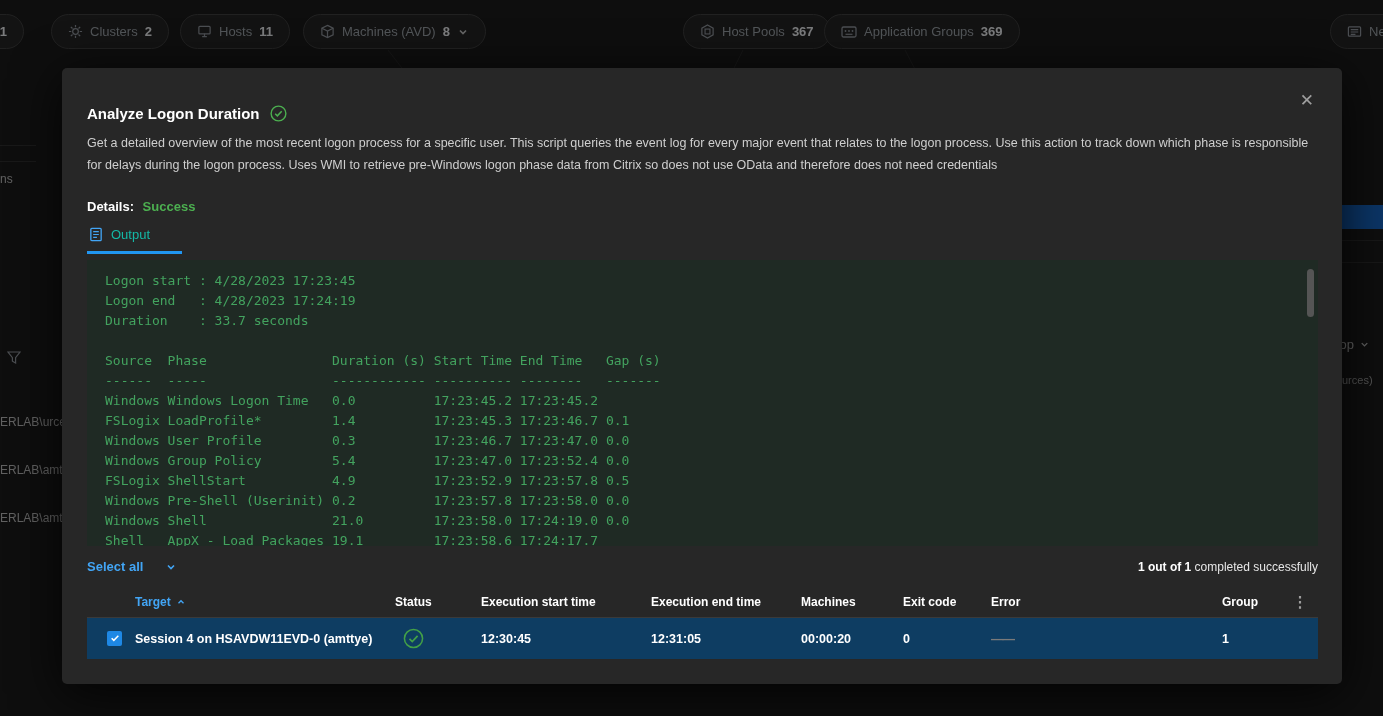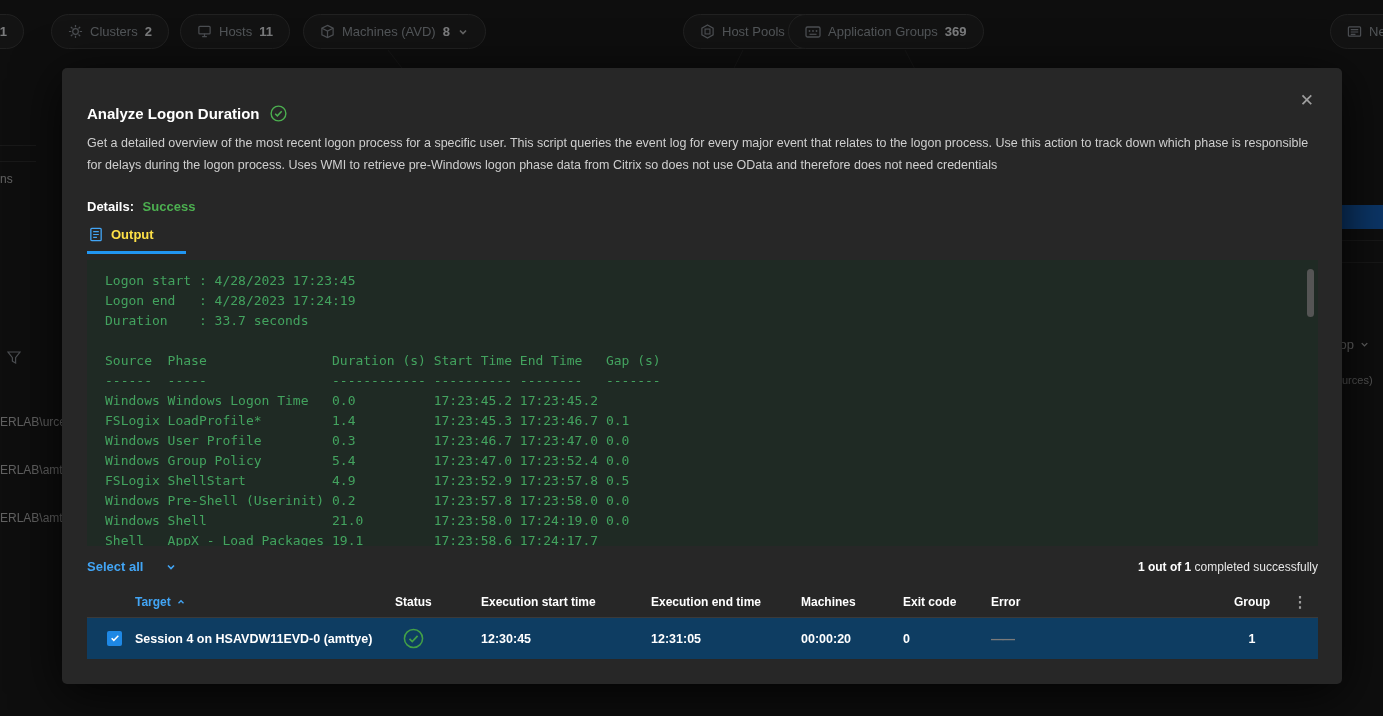--- a/index.html
+++ b/index.html
@@ -29,37 +29,37 @@
   
   .modal { position:absolute; left:62px; top:68px; width:1280px; height:616px; background:#272727;
            border-radius:5px; box-shadow:0 10px 50px rgba(0,0,0,0.8); padding:37px 25px; }
   .modal-header { display:flex; align-items:center; gap:10px; }
   .modal-title { color:#ffffff; font-size:15px; font-weight:700; }
   .close { position:absolute; right:28px; top:24px; color:#9e9e9e; font-size:17px; cursor:pointer; line-height:1; }
   .desc { margin-top:10px; color:#cfcfcf; font-size:12.5px; line-height:22px; max-width:1228px; }
   .details-row { margin-top:23px; font-size:13px; }
   .details-label { color:#ffffff; font-weight:700; }
   .success-text { color:#4caf50; font-weight:700; margin-left:5px; }
-  .tab { margin-top:13px; display:inline-flex; align-items:center; gap:8px; color:#fde047;
-         font-size:13px; font-weight:700; padding:0 32px 9px 2px; border-bottom:3px solid #2196f3; cursor:pointer; }
+  .tab { margin-top:13px; display:inline-flex; align-items:center; gap:8px; color:#14b8a6;
+         font-size:13px; font-weight:400; padding:0 32px 9px 2px; border-bottom:3px solid #2196f3; cursor:pointer; }
   .console { position:relative; margin-top:6px; width:1231px; height:286px; background:#1f2a24; overflow:hidden; }
   .console pre { margin:0; padding:11px 18px; font-family:"DejaVu Sans Mono", monospace;
                  font-size:13px; line-height:20px; color:#43a35f; }
   .scroll-thumb { position:absolute; right:4px; top:9px; width:7px; height:48px; background:#555; border-radius:4px; }
 
   .footer-row { margin-top:13px; display:flex; align-items:center; justify-content:space-between; width:1231px; }
   .select-all { display:flex; align-items:center; gap:22px; color:#42a5f5; font-size:13px; font-weight:700; cursor:pointer; }
   .completion { font-size:12px; color:#e6e6e6; }
   .completion b { color:#ffffff; font-weight:700; }
 
   .table { margin-top:12px; width:1231px; }
   .thead, .trow { display:grid; grid-template-columns:48px 260px 86px 170px 150px 102px 88px 231px 60px 36px; align-items:center; }
   .thead { height:32px; border-bottom:1px solid #3a3a3a; color:#ffffff; font-size:12px; font-weight:700; }
   .th-target { color:#42a5f5; display:flex; align-items:center; gap:5px; cursor:pointer; }
-  .c-group { text-align:center; }
+  .c-group { text-align:left; }
   .th-kebab { text-align:center; color:#9e9e9e; font-size:15px; cursor:pointer; }
   .trow { height:41px; background:#0e3d62; color:#ffffff; font-size:12.5px; font-weight:600; }
   .checkbox { display:inline-flex; align-items:center; justify-content:center; width:15px; height:15px;
               margin-left:20px; background:#1e88e5; border-radius:2px; cursor:pointer; }
   .status-cell { display:flex; align-items:center; padding-left:8px; }
   .error-dash { color:#7a7a7a; letter-spacing:-1px; }
 </style>
 </head>
 <body>
 
@@ -120,21 +120,21 @@
       <span class="pill-icon">
         <svg width="15" height="15" viewBox="0 0 16 16">
             <path d="M8 1l6 3.5v7L8 15l-6-3.5v-7z" fill="none" stroke="#8f949b" stroke-width="1.3"></path>
             <rect x="5.4" y="5.4" width="5.2" height="5.2" fill="none" stroke="#8f949b" stroke-width="1.2"></rect>
           </svg>
       </span>
       <span class="pill-label">Host Pools</span>
       <span class="pill-count">367</span>
     </div>
 
-    <div class="pill" style="left:788px;">
+    <div class="pill" style="left:824px;">
       <span class="pill-icon">
         <svg width="16" height="14" viewBox="0 0 16 14">
             <rect x="1" y="2" width="14" height="10" rx="1.5" fill="none" stroke="#8f949b" stroke-width="1.3"></rect>
             <circle cx="4.5" cy="6" r="0.9" fill="#8f949b"></circle>
             <circle cx="8" cy="6" r="0.9" fill="#8f949b"></circle>
             <circle cx="11.5" cy="6" r="0.9" fill="#8f949b"></circle>
             <path d="M4.5 9.3h7" stroke="#8f949b" stroke-width="1.2"></path>
           </svg>
       </span>
       <span class="pill-label">Application Groups</span>

